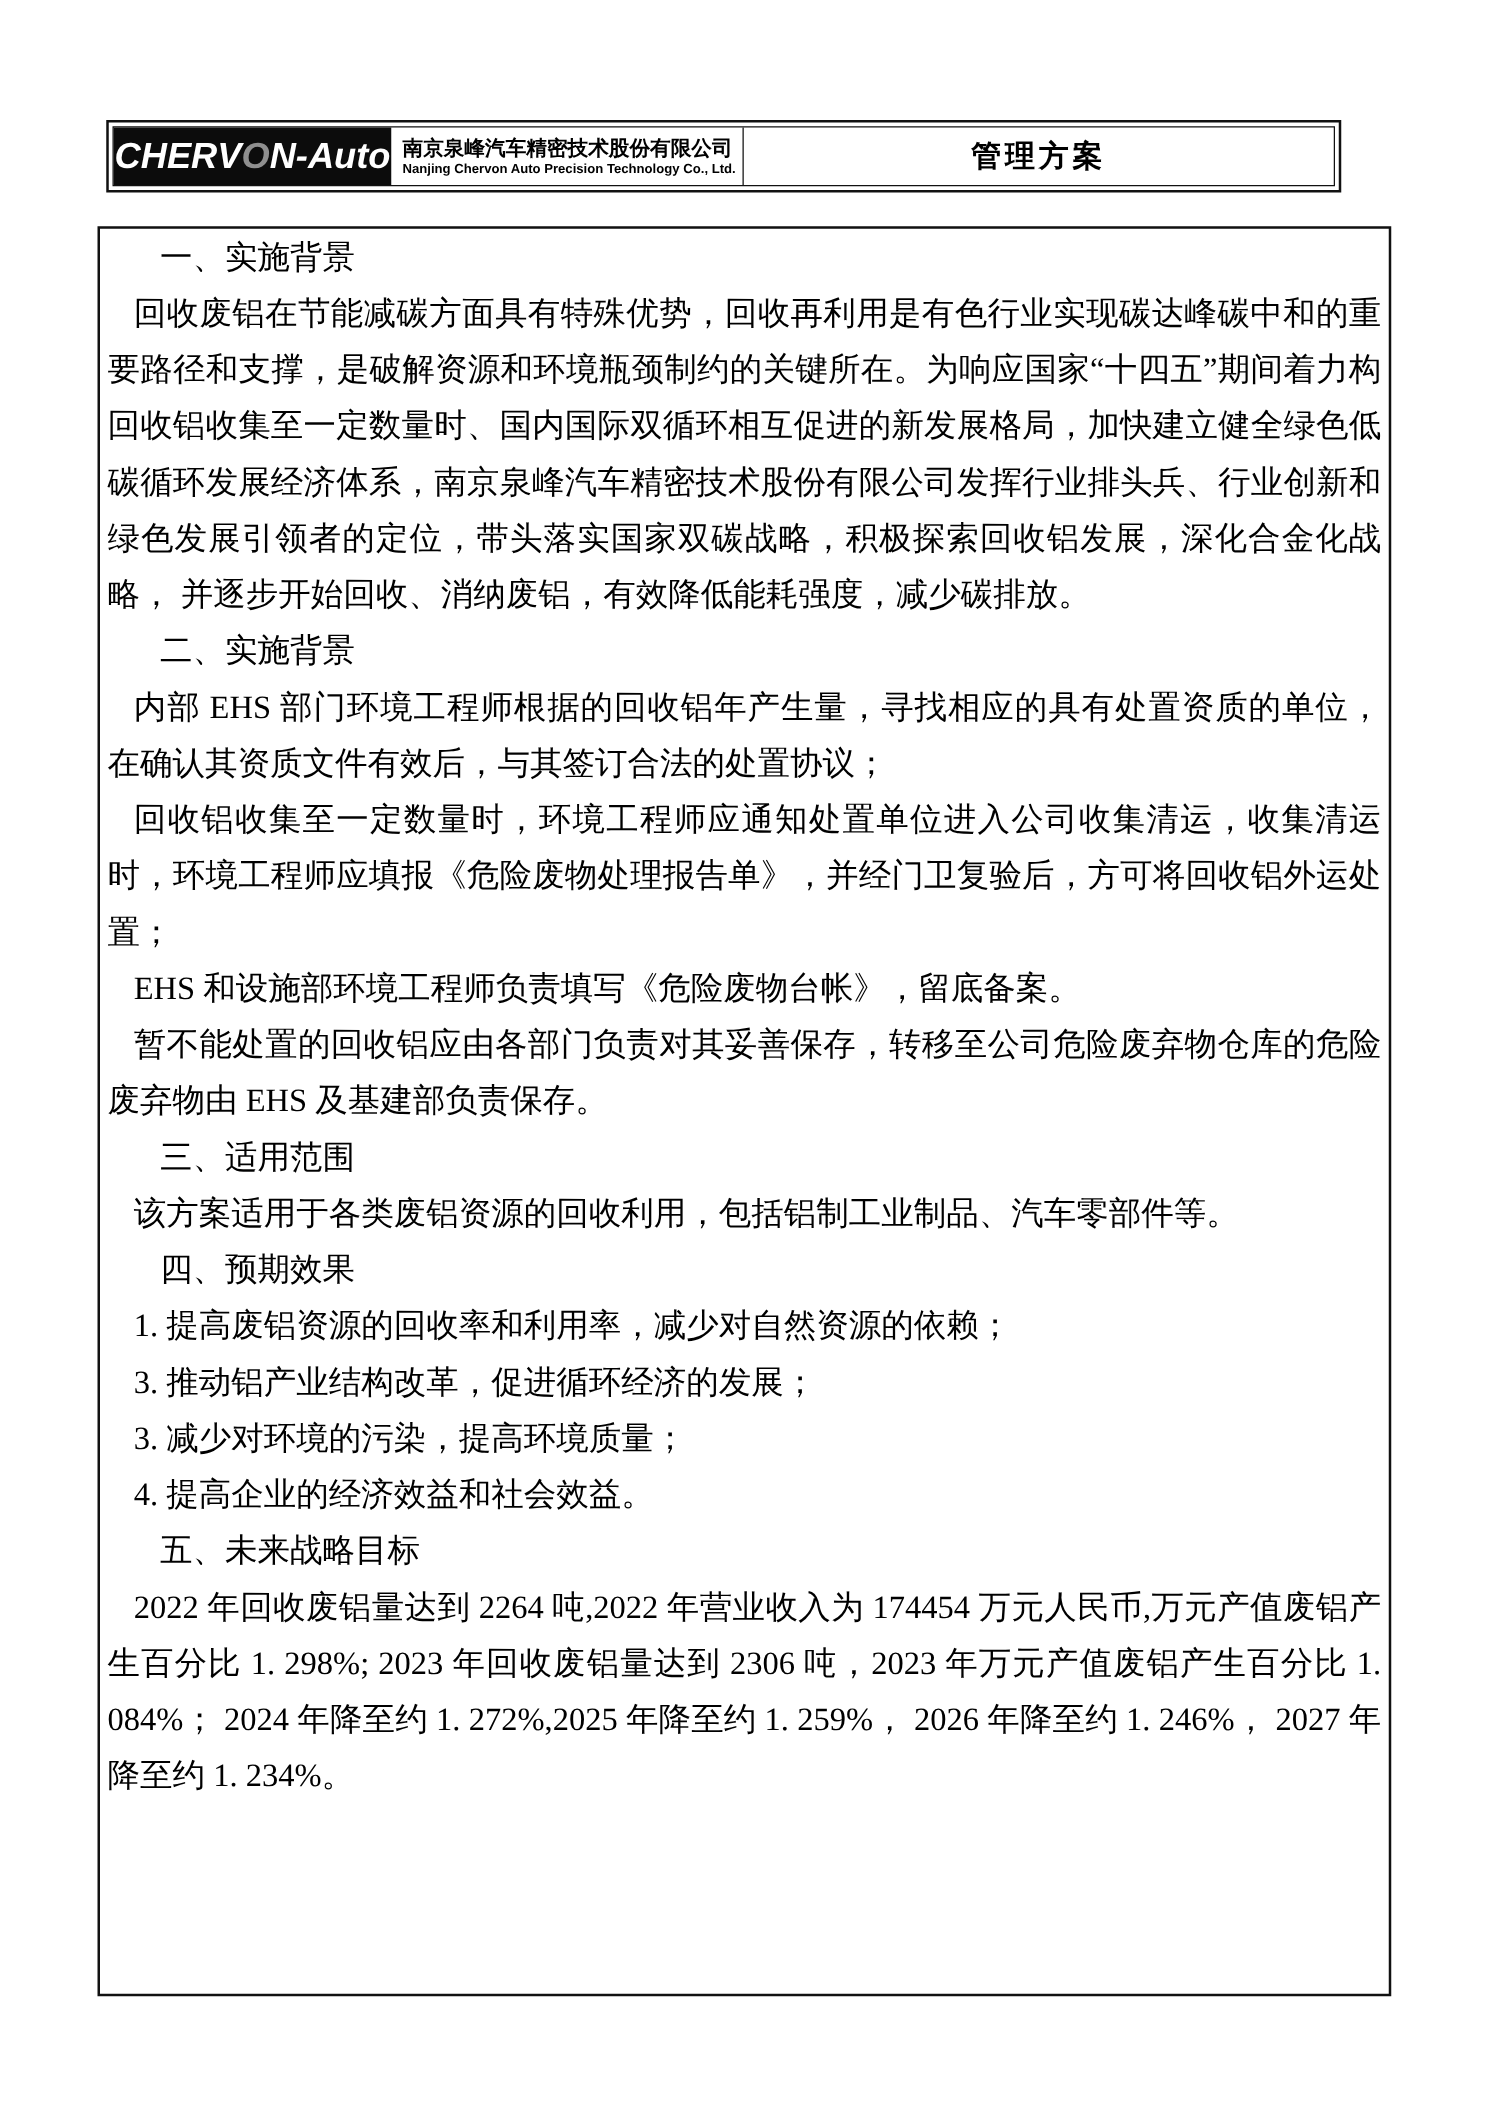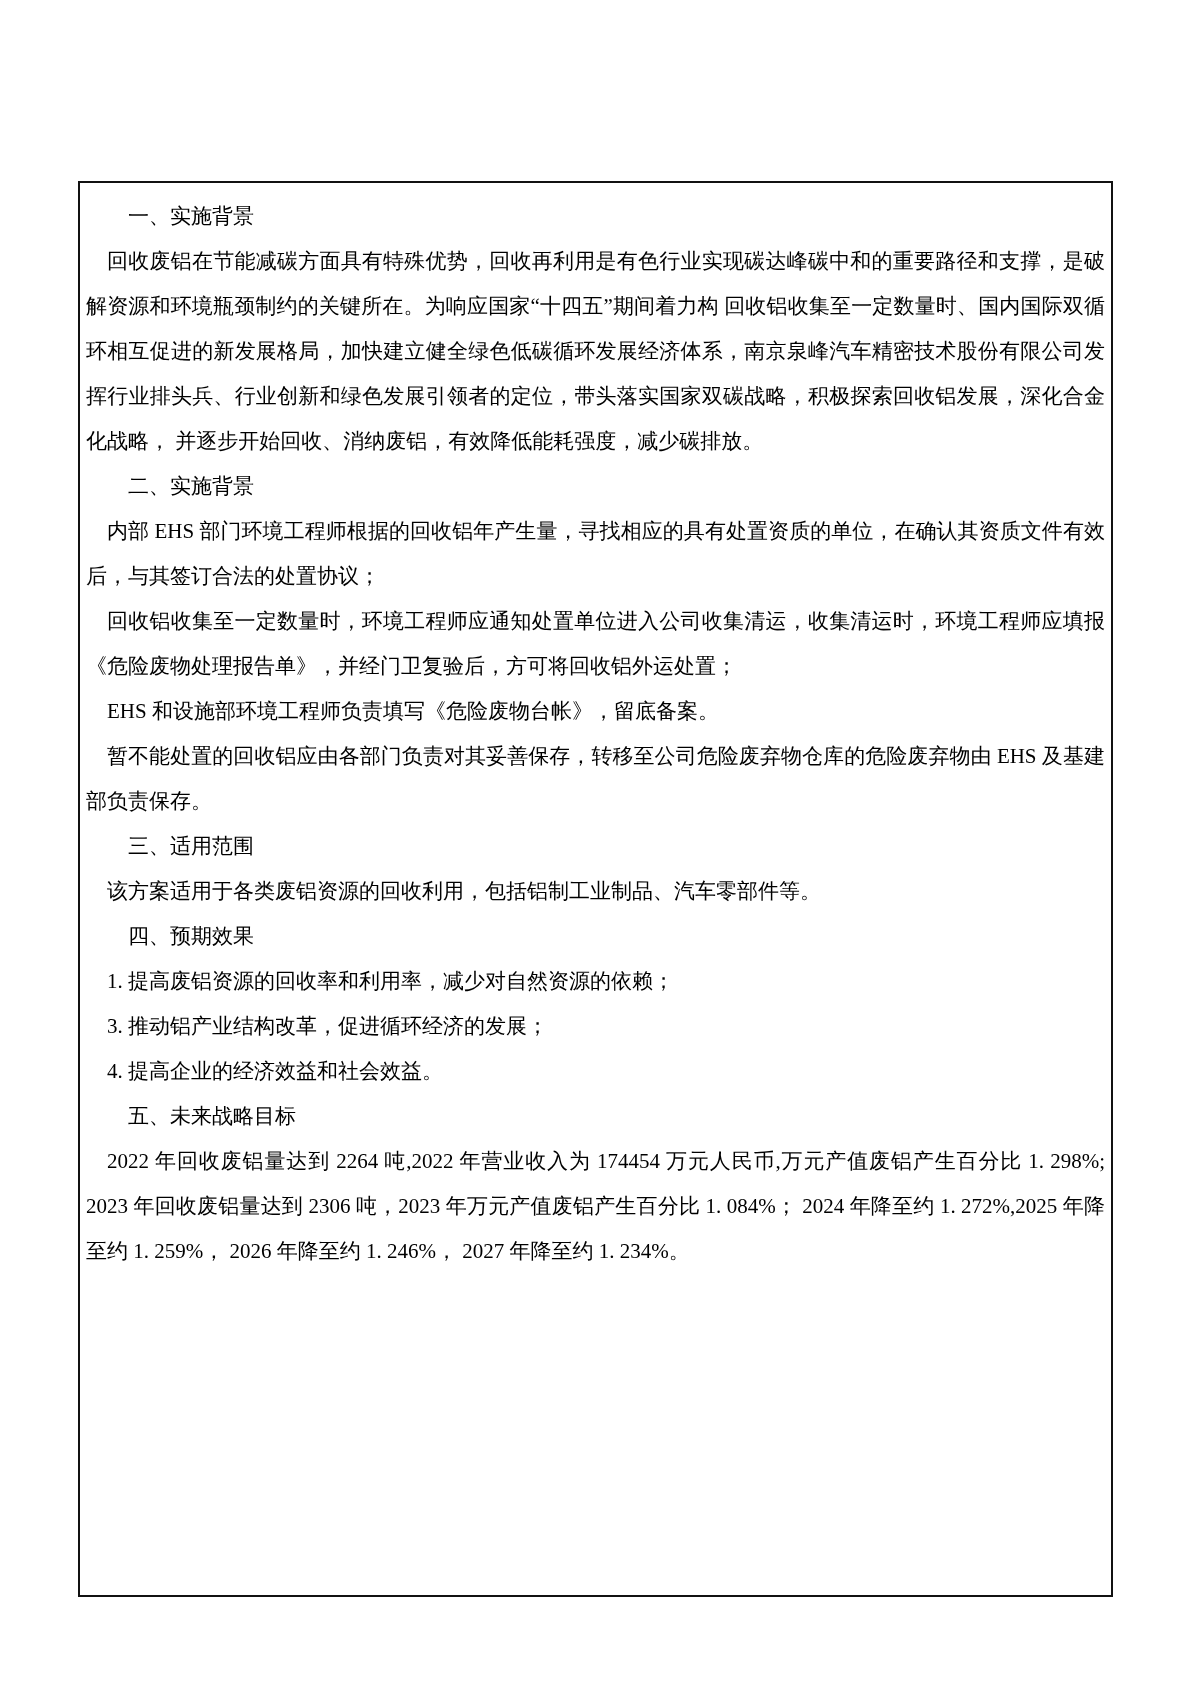--- a/index.html
+++ b/index.html
@@ -95,51 +95,66 @@
     left: 78px;
     top: 181px;
     width: 1035px;
     height: 1416px;
     border: 2px solid #111111;
     box-sizing: border-box;
     background: #ffffff;
     overflow: hidden;
   }
   .content {
-    padding: 11px 6px 0 6px;
-    font-size: 21px;
+    padding: 0 6px 0 6px;
+    font-size: 26px;
     line-height: 45px;
     text-align: justify;
   }
   .content p {
     margin: 0;
     padding: 0;
   }
   .sec  { text-indent: 42px; }
   .para { text-indent: 21px; }
 </style>
 </head>
 <body>
 
 <div class="page">
 
+  <div class="header">
+    <div class="header-inner">
+      <div class="logo-box">
+        <span class="logo-text"><span>CHERV</span><span class="logo-o">O</span><span>N-Auto</span></span>
+      </div>
+      <div class="company-box">
+        <div class="company-cn">南京泉峰汽车精密技术股份有限公司</div>
+        <div class="company-en">Nanjing Chervon Auto Precision Technology Co., Ltd.</div>
+      </div>
+      <div class="title-box">
+        <div class="doc-title">管理方案</div>
+      </div>
+    </div>
+  </div>
 
   <div class="body-box">
     <div class="content">
       <p class="sec">一、实施背景</p>
       <p class="para">回收废铝在节能减碳方面具有特殊优势，回收再利用是有色行业实现碳达峰碳中和的重要路径和支撑，是破解资源和环境瓶颈制约的关键所在。为响应国家“十四五”期间着力构 回收铝收集至一定数量时、国内国际双循环相互促进的新发展格局，加快建立健全绿色低碳循环发展经济体系，南京泉峰汽车精密技术股份有限公司发挥行业排头兵、行业创新和绿色发展引领者的定位，带头落实国家双碳战略，积极探索回收铝发展，深化合金化战略， 并逐步开始回收、消纳废铝，有效降低能耗强度，减少碳排放。</p>
       <p class="sec">二、实施背景</p>
       <p class="para">内部 EHS 部门环境工程师根据的回收铝年产生量，寻找相应的具有处置资质的单位，在确认其资质文件有效后，与其签订合法的处置协议；</p>
       <p class="para">回收铝收集至一定数量时，环境工程师应通知处置单位进入公司收集清运，收集清运时，环境工程师应填报《危险废物处理报告单》，并经门卫复验后，方可将回收铝外运处置；</p>
       <p class="para">EHS 和设施部环境工程师负责填写《危险废物台帐》，留底备案。</p>
       <p class="para">暂不能处置的回收铝应由各部门负责对其妥善保存，转移至公司危险废弃物仓库的危险废弃物由 EHS 及基建部负责保存。</p>
       <p class="sec">三、适用范围</p>
       <p class="para">该方案适用于各类废铝资源的回收利用，包括铝制工业制品、汽车零部件等。</p>
       <p class="sec">四、预期效果</p>
       <p class="para">1. 提高废铝资源的回收率和利用率，减少对自然资源的依赖；</p>
       <p class="para">3. 推动铝产业结构改革，促进循环经济的发展；</p>
+      <p class="para">3. 减少对环境的污染，提高环境质量；</p>
       <p class="para">4. 提高企业的经济效益和社会效益。</p>
       <p class="sec">五、未来战略目标</p>
       <p class="para">2022 年回收废铝量达到 2264 吨,2022 年营业收入为 174454 万元人民币,万元产值废铝产生百分比 1. 298%; 2023 年回收废铝量达到 2306 吨，2023 年万元产值废铝产生百分比 1. 084%； 2024 年降至约 1. 272%,2025 年降至约 1. 259%， 2026 年降至约 1. 246%， 2027 年降至约 1. 234%。</p>
     </div>
   </div>
 
 </div>
 
 </body></html>

